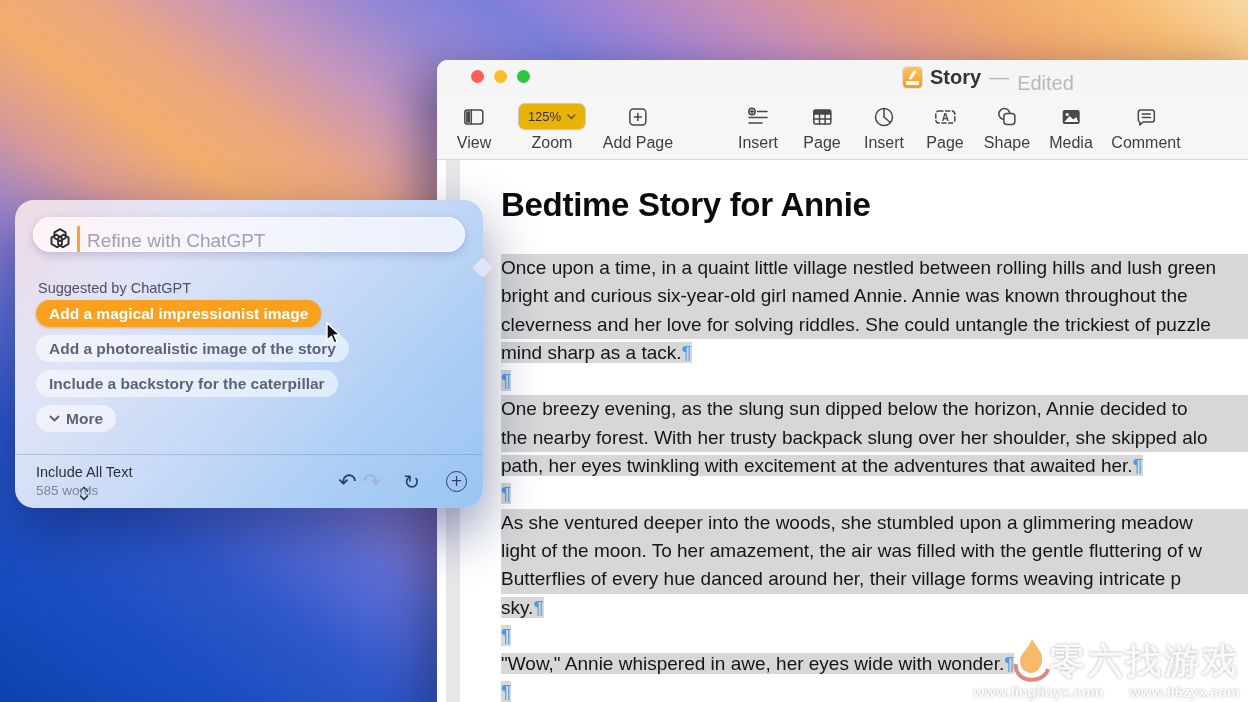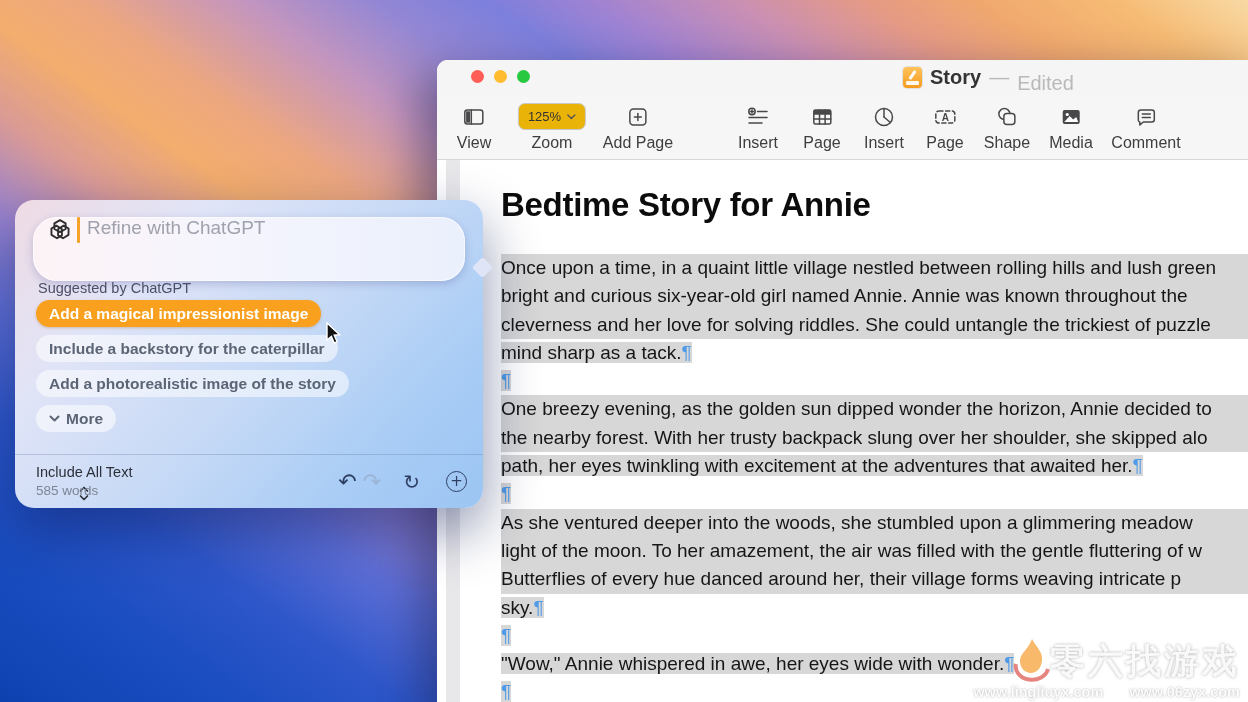--- a/index.html
+++ b/index.html
@@ -88,24 +88,24 @@
     position:absolute;left:15px;top:200px;width:468px;height:308px;
     border-radius:19px;
     background:linear-gradient(133deg,#efdbe4 0%,#e0e4f7 26%,#c5d9f6 55%,#a8ccf5 80%,#9cc5f3 100%);
     box-shadow:0 22px 55px rgba(5,20,80,.45);
   }
   .tail{
     position:absolute;right:-7px;top:60px;width:15px;height:15px;
     background:#dfe4f7;transform:rotate(45deg);border-radius:3px;
   }
   .gpt-input{
-    position:absolute;left:18px;top:17px;width:432px;height:64px;border-radius:24px;
+    position:absolute;left:18px;top:17px;width:432px;height:35px;border-radius:24px;
     background:linear-gradient(90deg,#fdf3f7 0%,#f5f5fd 45%,#eaf0fc 100%);
     box-shadow:0 3px 9px rgba(80,80,150,.28), inset 0 0 0 1px rgba(255,255,255,.6);
-    display:flex;align-items:flex-start;padding:0 14px;box-sizing:border-box;gap:4px;
+    display:flex;align-items:flex-end;padding:0 14px;box-sizing:border-box;gap:4px;
   }
   .caret{width:3px;height:26px;background:#f5a32b;border-radius:1px;}
   .placeholder{font-size:19px;color:#9fa2ad;margin-left:3px;}
   .suggested{
     position:absolute;left:23px;top:80px;font-size:14.5px;font-weight:normal;color:#4b4f68;
   }
   .pills{position:absolute;left:21px;top:100px;display:flex;flex-direction:column;align-items:flex-start;gap:8px;}
   .pill{
     border:none;height:27px;padding:0 13px;border-radius:14px;
     background:rgba(255,255,255,.55);color:#5c6575;font-weight:bold;font-size:15.5px;
@@ -275,21 +275,21 @@
   <div class="docarea">
     <div class="gutter"></div>
     <div class="page">
       <div class="doc-title">Bedtime Story for Annie</div>
       <div class="doc-lines" id="doc-lines">
           <div class="doc-line cut"><span class="hl">Once upon a time, in a quaint little village nestled between rolling hills and lush green</span></div>
           <div class="doc-line cut"><span class="hl">bright and curious six-year-old girl named Annie. Annie was known throughout the</span></div>
           <div class="doc-line cut"><span class="hl">cleverness and her love for solving riddles. She could untangle the trickiest of puzzle</span></div>
           <div class="doc-line"><span class="hl">mind sharp as a tack.<span class="pilcrow">¶</span></span></div>
           <div class="doc-line"><span class="hl"><span class="pilcrow">¶</span></span></div>
-          <div class="doc-line cut"><span class="hl">One breezy evening, as the golden sun dipped wonder the horizon, Annie decided to</span></div>
+          <div class="doc-line cut"><span class="hl">One breezy evening, as the slung sun dipped below the horizon, Annie decided to</span></div>
           <div class="doc-line cut"><span class="hl">the nearby forest. With her trusty backpack slung over her shoulder, she skipped alo</span></div>
           <div class="doc-line"><span class="hl">path, her eyes twinkling with excitement at the adventures that awaited her.<span class="pilcrow">¶</span></span></div>
           <div class="doc-line"><span class="hl"><span class="pilcrow">¶</span></span></div>
           <div class="doc-line cut"><span class="hl">As she ventured deeper into the woods, she stumbled upon a glimmering meadow</span></div>
           <div class="doc-line cut"><span class="hl">light of the moon. To her amazement, the air was filled with the gentle fluttering of w</span></div>
           <div class="doc-line cut"><span class="hl">Butterflies of every hue danced around her, their village forms weaving intricate p</span></div>
           <div class="doc-line"><span class="hl">sky.<span class="pilcrow">¶</span></span></div>
           <div class="doc-line"><span class="hl"><span class="pilcrow">¶</span></span></div>
           <div class="doc-line"><span class="hl">"Wow," Annie whispered in awe, her eyes wide with wonder.<span class="pilcrow">¶</span></span></div>
           <div class="doc-line"><span class="hl"><span class="pilcrow">¶</span></span></div>
@@ -307,22 +307,22 @@
         <path d="M13 3.2 L18.6 6.3 V12 L13 15.1 L7.4 12 V6.3 Z" transform="rotate(120 13 13)"></path>
         <path d="M13 3.2 L18.6 6.3 V12 L13 15.1 L7.4 12 V6.3 Z" transform="rotate(240 13 13)"></path>
       </g>
     </svg>
     <span class="caret"></span>
     <span class="placeholder">Refine with ChatGPT</span>
   </div>
   <div class="suggested">Suggested by ChatGPT</div>
   <div class="pills" id="pills">
     <button class="pill hot">Add a magical impressionist image</button>
+      <button class="pill">Add a photorealistic image of the story</button>
       <button class="pill">Include a backstory for the caterpillar</button>
-      <button class="pill">Add a photorealistic image of the story</button>
       <button class="pill" id="more-btn">
       <svg width="11" height="7" viewBox="0 0 11 7">
           <polyline points="1.5,1.5 5.5,5.5 9.5,1.5" fill="none" stroke="#5c6575" stroke-width="2" stroke-linecap="round" stroke-linejoin="round"></polyline>
         </svg>
       <span>More</span>
     </button>
   </div>
   <div class="pfooter">
     <div class="inc-label">
       <span>Include All Text</span>

